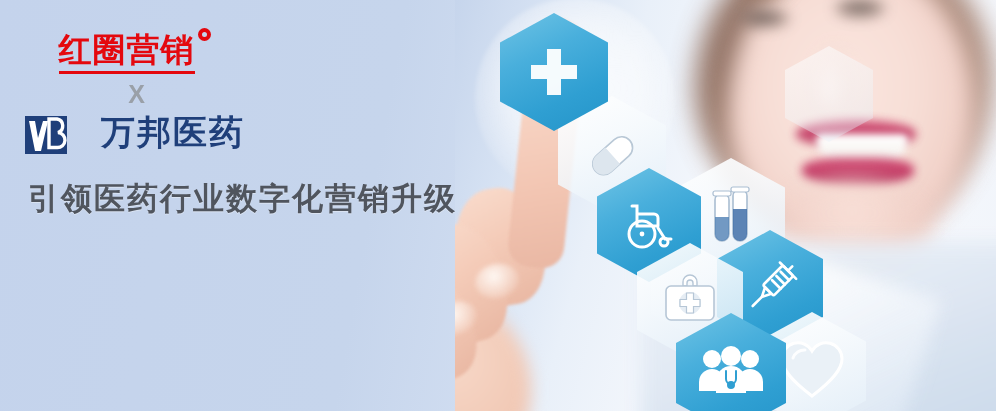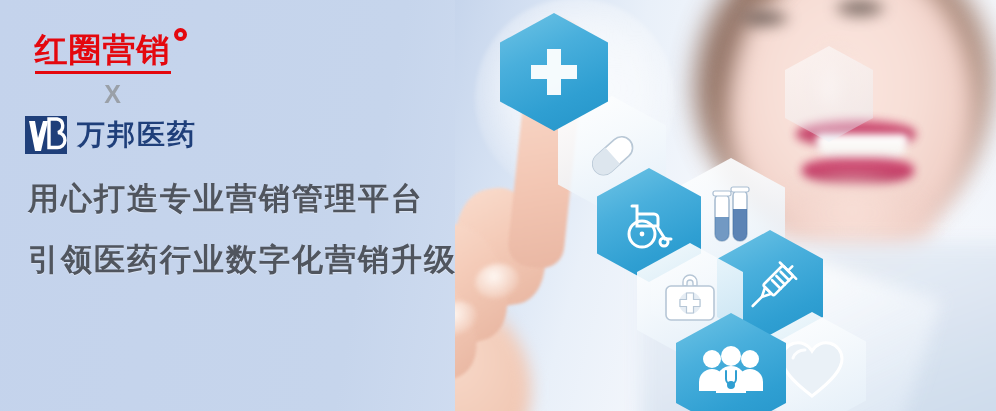--- a/index.html
+++ b/index.html
@@ -149,22 +149,23 @@
     width:13px;height:13px;border-radius:50%;border:4px solid #e4080e;
     margin-left:3px;margin-top:-2px;box-sizing:border-box;
   }
   .x-sep{
     color:#9aa0a8;font-size:25px;font-weight:bold;margin:0 20px 0 24px;line-height:40px;
     font-family:"Liberation Sans",sans-serif;
   }
   .logo-wb{display:flex;align-items:center;}
   .wb-mark{width:44px;height:42px;margin-right:9px;flex:none;}
   .logo-wb .txt{
-    font-size:28px;line-height:38px;font-weight:bold;color:#1f3f7a;letter-spacing:2px;
-    font-family:Liberation Sans, sans-serif;
+    font-size:34px;line-height:38px;font-weight:bold;color:#1f3f7a;letter-spacing:2px;
+    font-family:Liberation Mono, monospace;
+    margin-left:24px;
   }
 
   .headlines{position:absolute;left:28px;top:178px;}
   .headline{
     font-size:31px;line-height:40px;font-weight:bold;color:#50555e;letter-spacing:2px;
     font-family:"DejaVu Sans","Liberation Sans",sans-serif;
     text-shadow:0 1px 0 rgba(255,255,255,.35);
   }
   .headline + .headline{margin-top:21px;}
 </style>
@@ -334,17 +335,16 @@
             <path d="M25 5 L33 5 a7 7 0 0 1 1 13.5 a7.5 7.5 0 0 1 -1 15 L25 33.5 Z" fill="none" stroke="#ffffff" stroke-width="3.4"></path>
           </g>
         </svg>
       </span>
       <span class="txt">万邦医药</span>
     </div>
 
   </div>
 
   <div class="headlines">
-    <div class="headline">用心打造专业营销管理平台</div>
     <div class="headline">引领医药行业数字化营销升级</div>
   </div>
 
 </div>
 
 </body></html>

